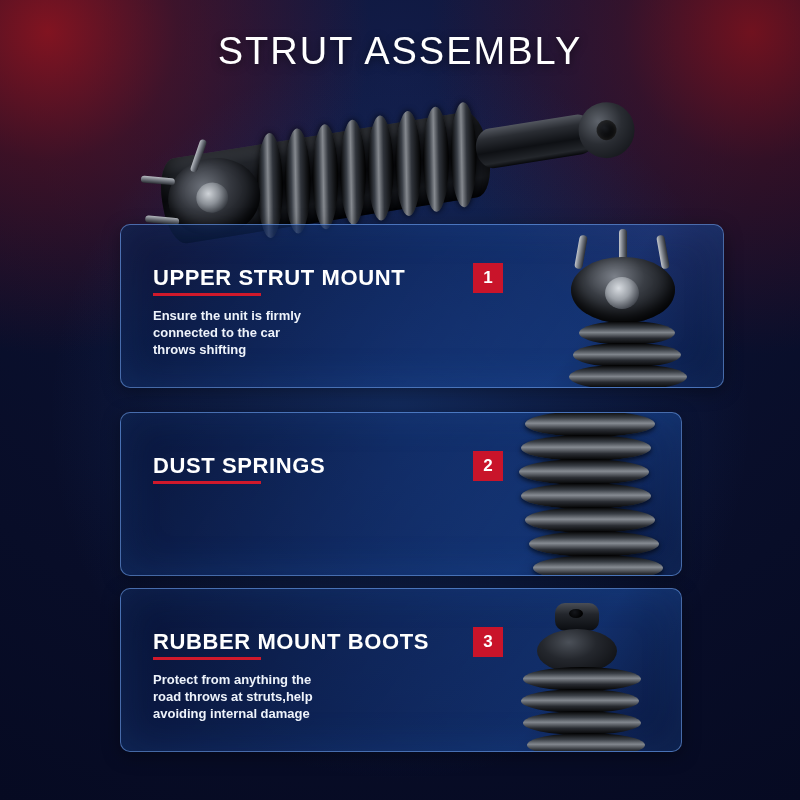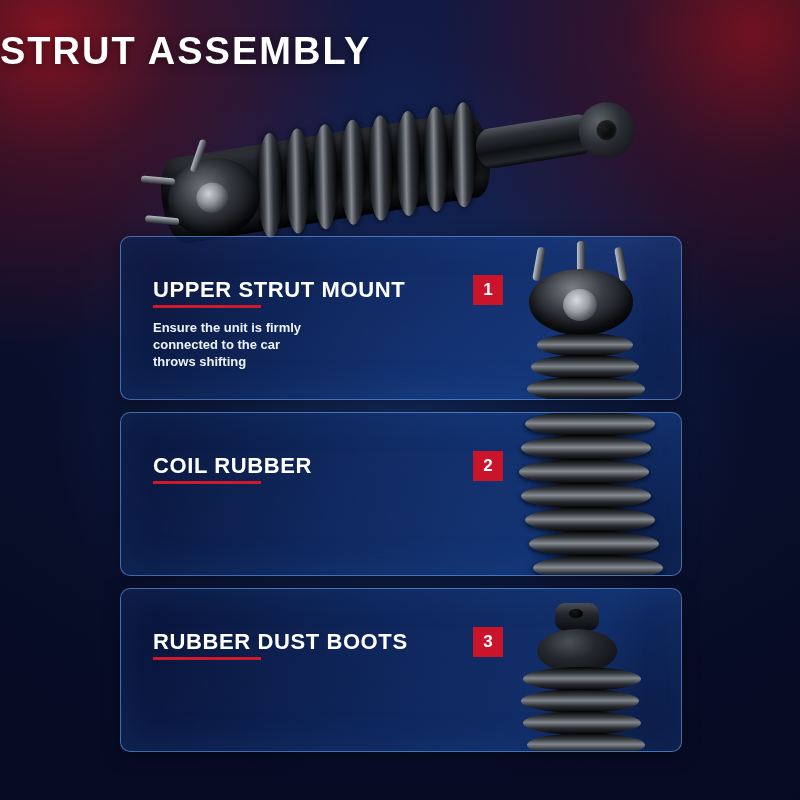--- a/index.html
+++ b/index.html
@@ -38,24 +38,24 @@
     background: radial-gradient(ellipse at 50% 52%, rgba(40,110,210,0.28) 0%, rgba(10,20,55,0.0) 62%);
     pointer-events: none;
   }
 
   
   .title {
     position: absolute;
     top: 30px;
     left: 0;
     width: 100%;
-    text-align: left;
+    text-align: center;
     color: #ffffff;
     font-size: 38px;
-    font-weight: bold;
+    font-weight: normal;
     letter-spacing: 2px;
     z-index: 6;
     text-shadow: 0 2px 8px rgba(0,0,0,0.5);
   }
 
   
   .hero {
     position: absolute;
     left: 140px;
     top: 90px;
@@ -153,21 +153,21 @@
     left: 120px;
     width: 560px;
     height: 162px;
     border-radius: 10px;
     border: 1px solid rgba(120,175,255,0.55);
     background: linear-gradient(125deg, rgba(10,22,60,0.72) 0%, rgba(18,48,112,0.62) 45%, rgba(26,74,160,0.52) 75%, rgba(12,28,72,0.70) 100%);
     box-shadow: 0 4px 18px rgba(0,0,0,0.35), inset 0 0 40px rgba(40,110,200,0.18);
     overflow: hidden;
     z-index: 5;
   }
-  #card-1 { top: 236px; }
+  #card-1 { top: 224px; padding-left: 42px; }
   #card-2 { top: 412px; }
   #card-3 { top: 588px; }
 
   .card-heading {
     position: absolute;
     left: 32px;
     top: 40px;
     color: #ffffff;
     font-size: 22px;
     font-weight: bold;
@@ -341,37 +341,40 @@
         <div class="p1-stud" style="left:116px; top:10px; transform:rotate(-10deg);"></div>
         <div class="p1-mount"></div>
         <div class="p1-hub"></div>
         <div class="p1-coil" style="left:36px; top:96px;"></div>
         <div class="p1-coil" style="left:30px; top:118px; width:108px;"></div>
         <div class="p1-coil" style="left:26px; top:140px; width:118px;"></div>
       </div>
     </div>
 
     <div class="card" id="card-2">
-      <div class="card-heading">COIL RUBBER</div>
+      <div class="card-heading">DUST SPRINGS</div>
       <div class="card-underline"></div>
       <div class="badge">2</div>
       <div class="card-photo">
         <div class="p2-coil" style="left:24px; top:-2px;"></div>
         <div class="p2-coil" style="left:20px; top:22px;"></div>
         <div class="p2-coil" style="left:18px; top:46px;"></div>
         <div class="p2-coil" style="left:20px; top:70px;"></div>
         <div class="p2-coil" style="left:24px; top:94px;"></div>
         <div class="p2-coil" style="left:28px; top:118px;"></div>
         <div class="p2-coil" style="left:32px; top:142px;"></div>
       </div>
     </div>
 
     <div class="card" id="card-3">
-      <div class="card-heading">RUBBER DUST BOOTS</div>
+      <div class="card-heading">RUBBER MOUNT BOOTS</div>
       <div class="card-underline"></div>
+      <div class="card-desc">Protect from anything the
+road throws at struts,help
+avoiding internal damage</div>
       <div class="badge">3</div>
       <div class="card-photo">
         <div class="p3-cap"></div>
         <div class="p3-cap-hole"></div>
         <div class="p3-boot"></div>
         <div class="p3-coil" style="left:22px; top:78px;"></div>
         <div class="p3-coil" style="left:20px; top:100px;"></div>
         <div class="p3-coil" style="left:22px; top:122px;"></div>
         <div class="p3-coil" style="left:26px; top:144px;"></div>
       </div>

